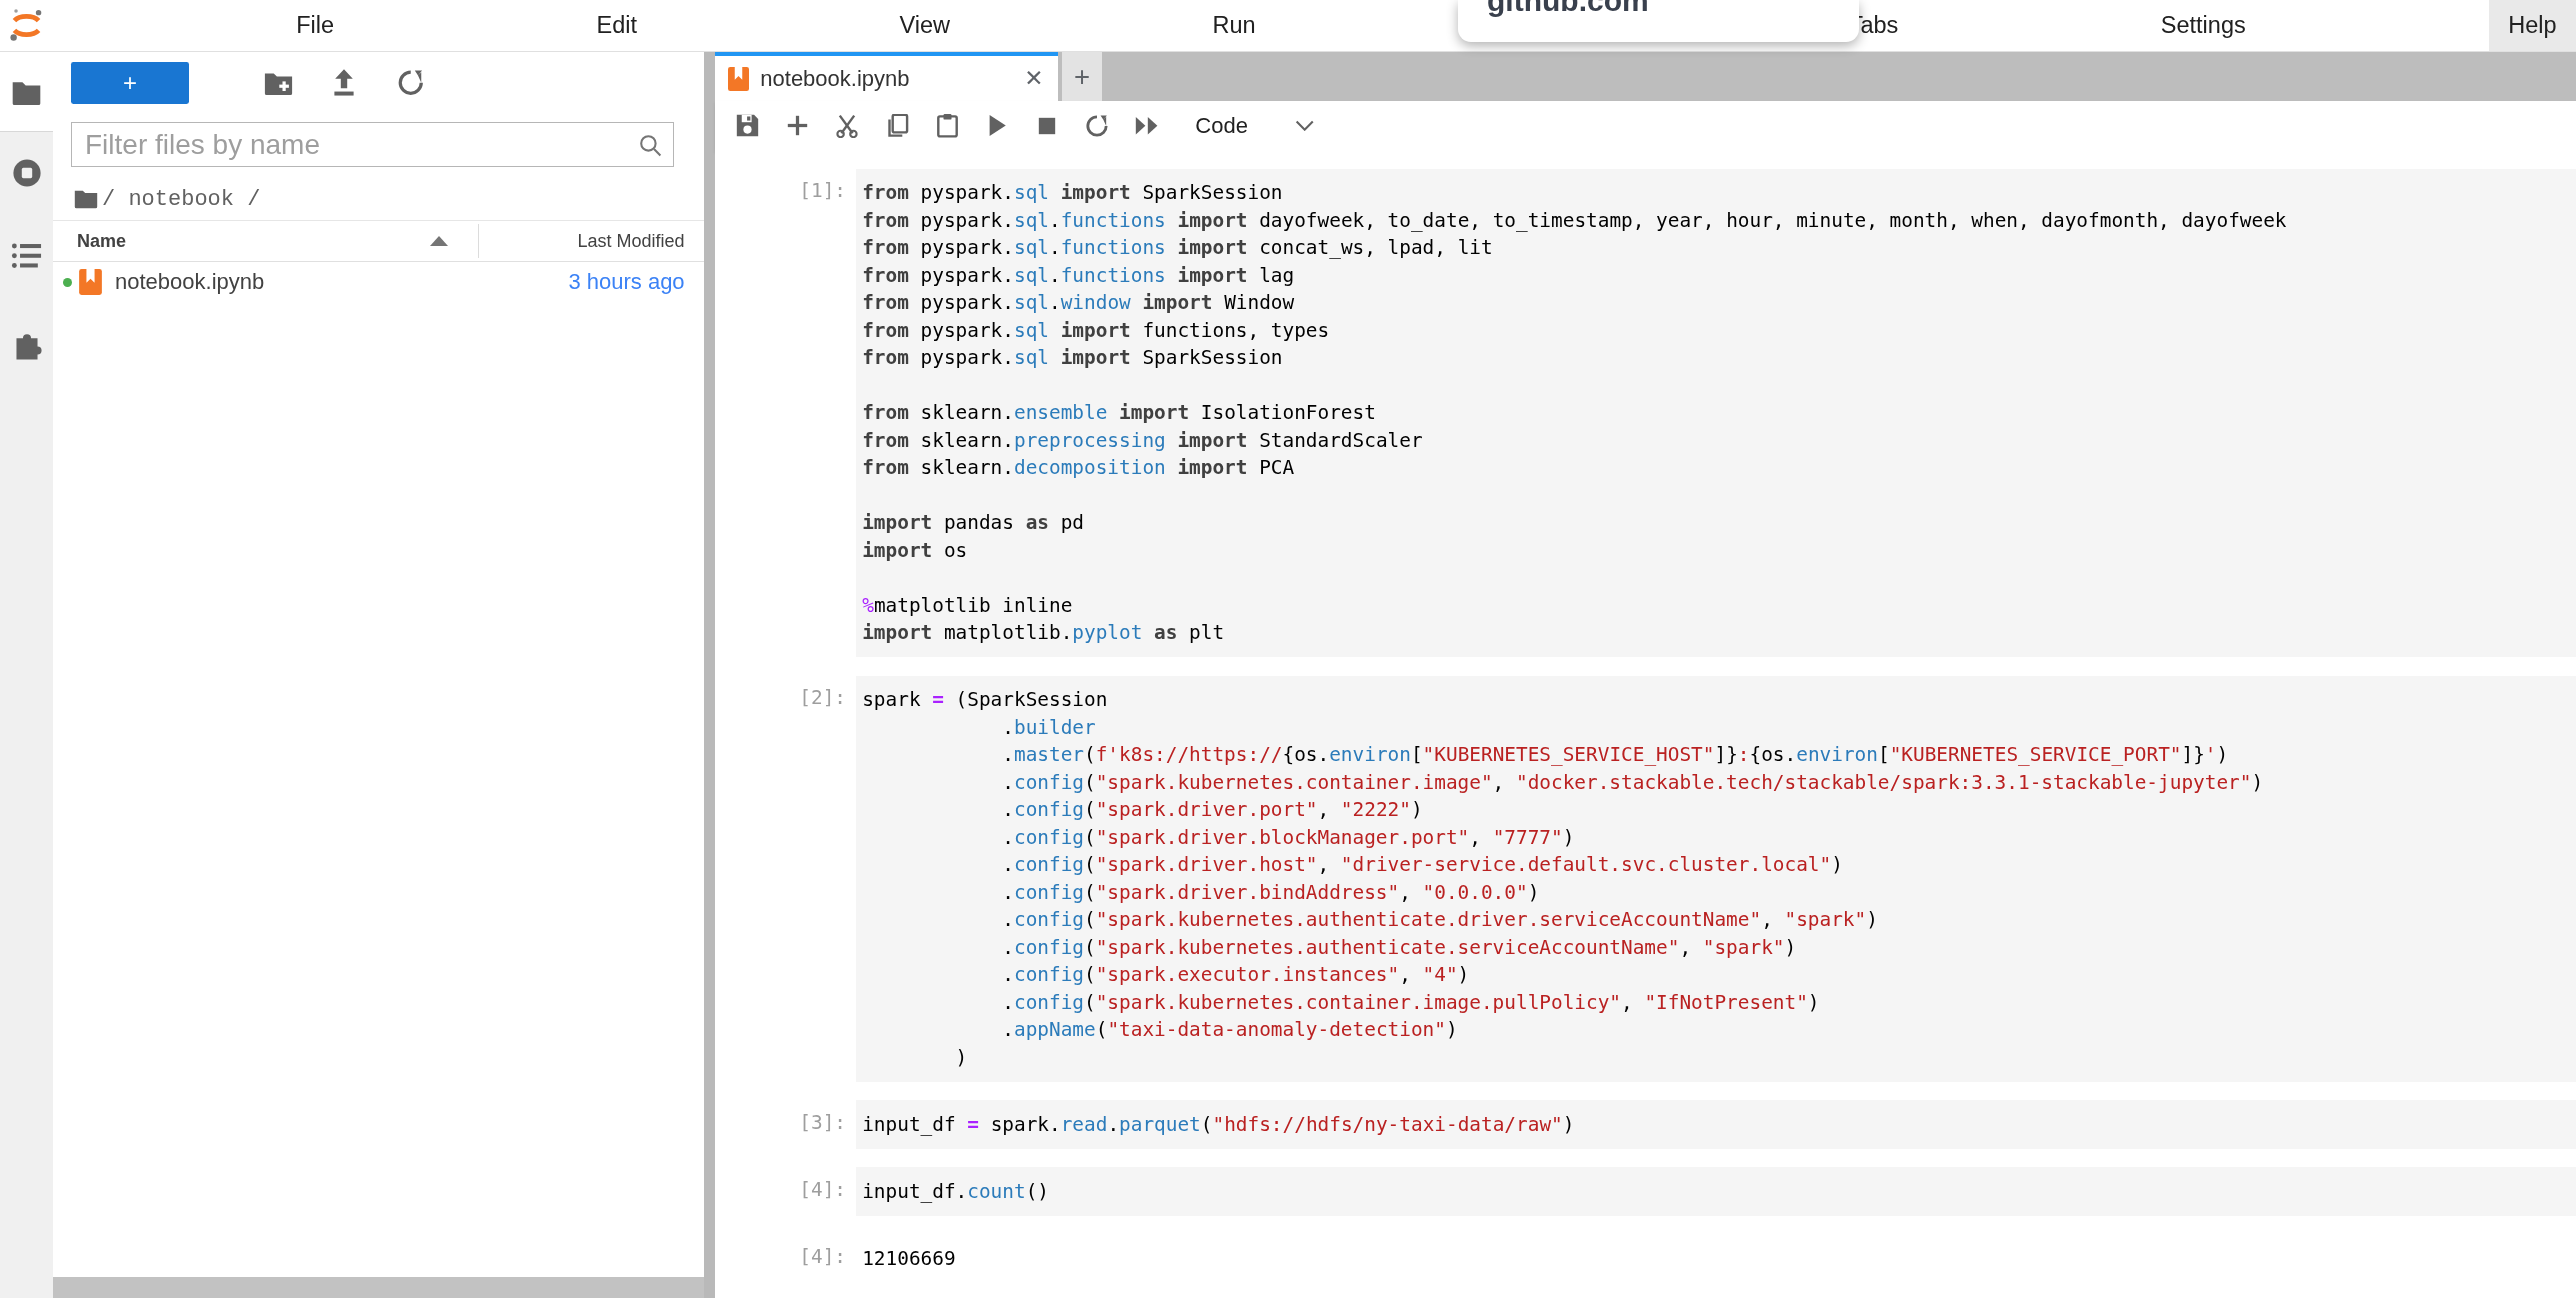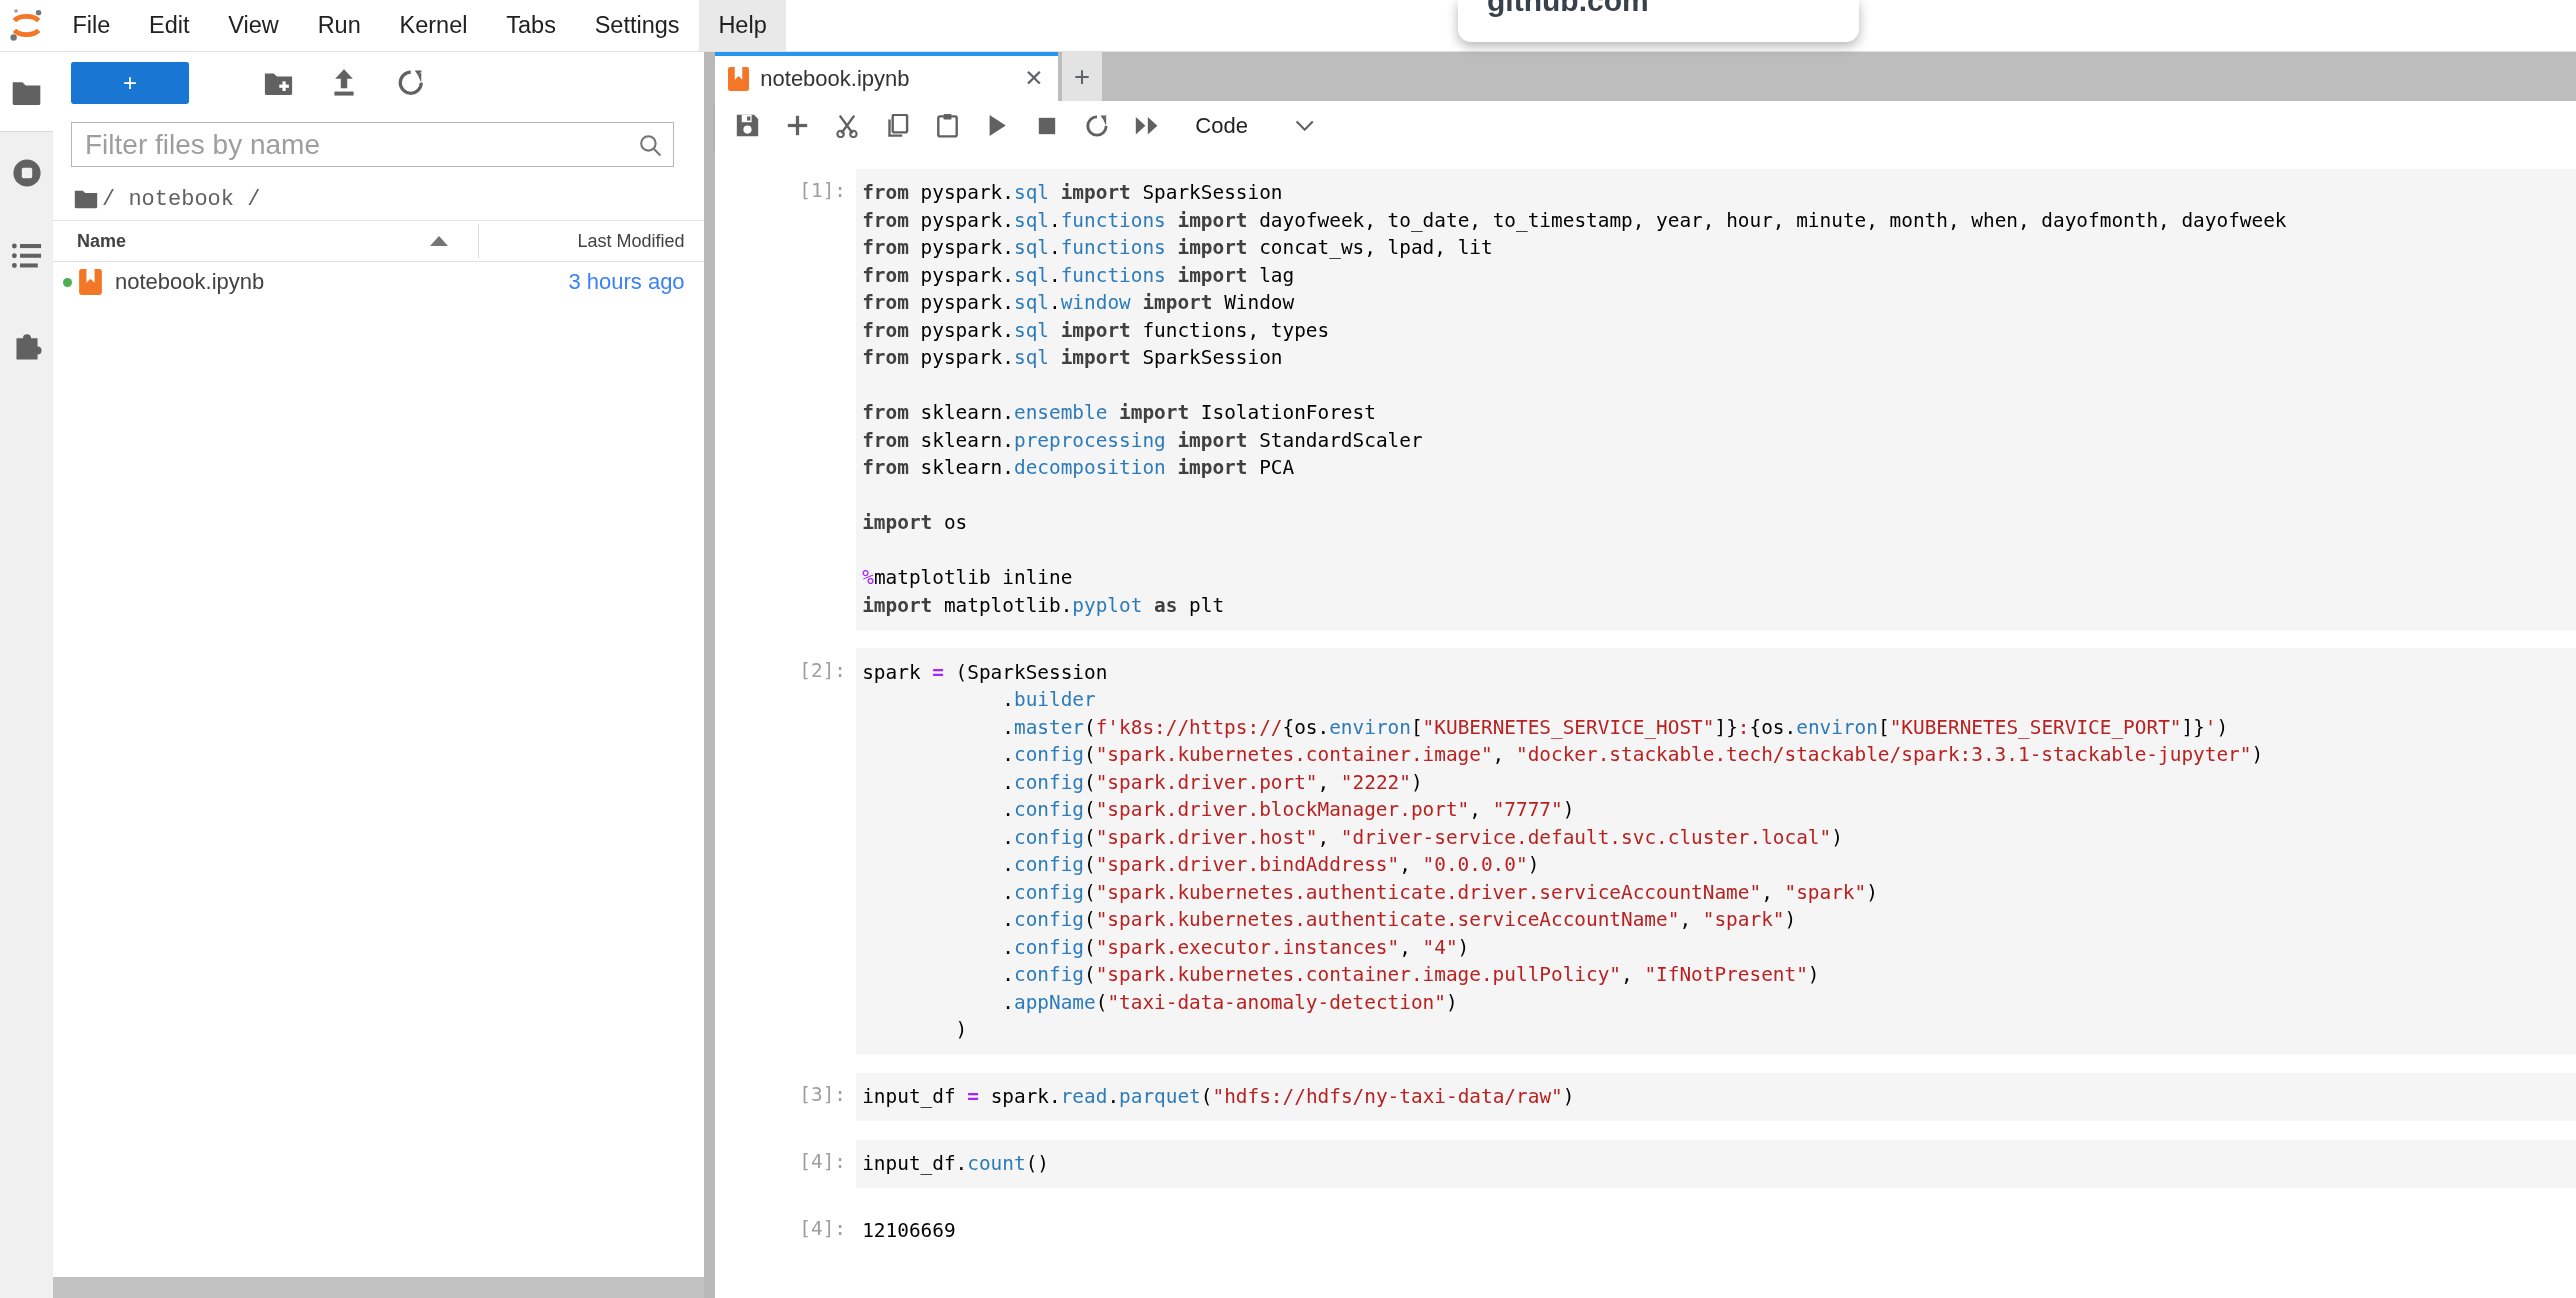--- a/index.html
+++ b/index.html
@@ -1,20 +1,20 @@
 <!DOCTYPE html>
 <html style="font-size:13px"><head>
 <meta charset="utf-8">
 <style>
   html,body{margin:0;padding:0;background:#fff;}
   body{width:2576px;height:1299px;overflow:hidden;position:relative;
        font-family:"Liberation Sans",sans-serif;-webkit-font-smoothing:antialiased;}
   
   #menubar{position:absolute;left:0;top:0;width:2576px;height:51px;background:#fff;
-           border-bottom:0.8px solid #e0e0e0;display:flex;align-items:stretch;z-index:5;}
+           border-bottom:0.8px solid #e0e0e0;display:flex;align-items:stretch;z-index:5;justify-content:space-between;}
   #logo{width:53px;display:flex;align-items:center;justify-content:center;}
   .menu-item{font-size:23.5px;color:#212121;line-height:51px;padding:0 19.4px;cursor:default;}
   .menu-item.hover{background:#e9e9e9;}
   
   #topline{position:absolute;left:1859px;top:3.2px;width:717px;height:1.6px;background:#dcdfe3;z-index:4;}
   
   #popup{position:absolute;left:1458px;top:0;width:401px;height:42px;background:#fff;
          border-radius:0 0 13px 13px;box-shadow:0 4px 11.3px rgba(0,0,0,.3);overflow:hidden;z-index:20;}
   #popup span{position:absolute;left:29px;top:-16px;font-size:30px;font-weight:600;color:#39404d;}
   
@@ -294,20 +294,21 @@
             <div class="cm-line"><span class="tk-k">from</span><span class="tk-t"> pyspark.</span><span class="tk-p">sql</span><span class="tk-t">.</span><span class="tk-p">functions</span><span class="tk-t"> </span><span class="tk-k">import</span><span class="tk-t"> concat_ws, lpad, lit</span></div>
             <div class="cm-line"><span class="tk-k">from</span><span class="tk-t"> pyspark.</span><span class="tk-p">sql</span><span class="tk-t">.</span><span class="tk-p">functions</span><span class="tk-t"> </span><span class="tk-k">import</span><span class="tk-t"> lag</span></div>
             <div class="cm-line"><span class="tk-k">from</span><span class="tk-t"> pyspark.</span><span class="tk-p">sql</span><span class="tk-t">.</span><span class="tk-p">window</span><span class="tk-t"> </span><span class="tk-k">import</span><span class="tk-t"> Window</span></div>
             <div class="cm-line"><span class="tk-k">from</span><span class="tk-t"> pyspark.</span><span class="tk-p">sql</span><span class="tk-t"> </span><span class="tk-k">import</span><span class="tk-t"> functions, types</span></div>
             <div class="cm-line"><span class="tk-k">from</span><span class="tk-t"> pyspark.</span><span class="tk-p">sql</span><span class="tk-t"> </span><span class="tk-k">import</span><span class="tk-t"> SparkSession</span></div>
             <div class="cm-line">&nbsp;</div>
             <div class="cm-line"><span class="tk-k">from</span><span class="tk-t"> sklearn.</span><span class="tk-p">ensemble</span><span class="tk-t"> </span><span class="tk-k">import</span><span class="tk-t"> IsolationForest</span></div>
             <div class="cm-line"><span class="tk-k">from</span><span class="tk-t"> sklearn.</span><span class="tk-p">preprocessing</span><span class="tk-t"> </span><span class="tk-k">import</span><span class="tk-t"> StandardScaler</span></div>
             <div class="cm-line"><span class="tk-k">from</span><span class="tk-t"> sklearn.</span><span class="tk-p">decomposition</span><span class="tk-t"> </span><span class="tk-k">import</span><span class="tk-t"> PCA</span></div>
             <div class="cm-line">&nbsp;</div>
+            <div class="cm-line"><span class="tk-k">import</span><span class="tk-t"> pandas </span><span class="tk-k">as</span><span class="tk-t"> pd</span></div>
             <div class="cm-line"><span class="tk-k">import</span><span class="tk-t"> os</span></div>
             <div class="cm-line">&nbsp;</div>
             <div class="cm-line"><span class="tk-m">%</span><span class="tk-t">matplotlib inline</span></div>
             <div class="cm-line"><span class="tk-k">import</span><span class="tk-t"> matplotlib.</span><span class="tk-p">pyplot</span><span class="tk-t"> </span><span class="tk-k">as</span><span class="tk-t"> plt</span></div>
           </div>
         </div>
         <div class="cell">
           <div class="prompt">[2]:</div>
           <div class="input">
             <div class="cm-line"><span class="tk-t">spark </span><span class="tk-o">=</span><span class="tk-t"> (SparkSession</span></div>

